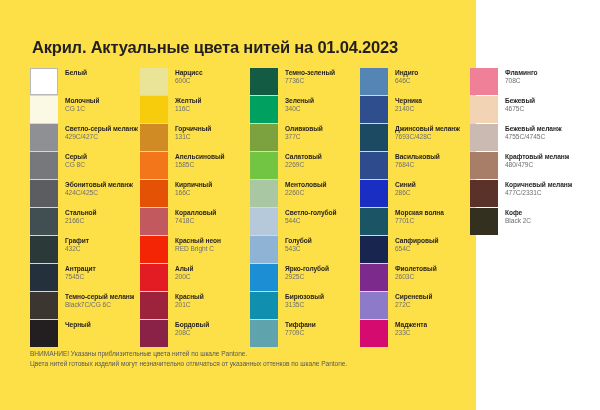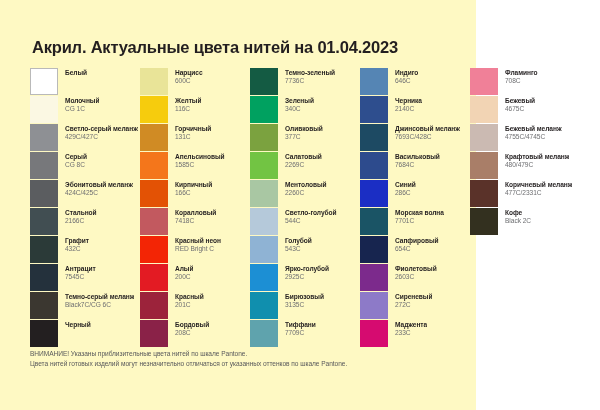--- a/index.html
+++ b/index.html
@@ -11,21 +11,21 @@
     width: 600px;
     height: 410px;
     overflow: hidden;
     font-family: "Liberation Sans", sans-serif;
     color: #231f20;
   }
   .page {
     position: relative;
     width: 476px;
     height: 410px;
-    background: #fef9c3;
+    background: #fde047;
     box-sizing: border-box;
   }
   .title {
     position: absolute;
     left: 32px;
     top: 38px;
     font-size: 16.5px;
     font-weight: bold;
     letter-spacing: -0.2px;
     color: #231f20;

